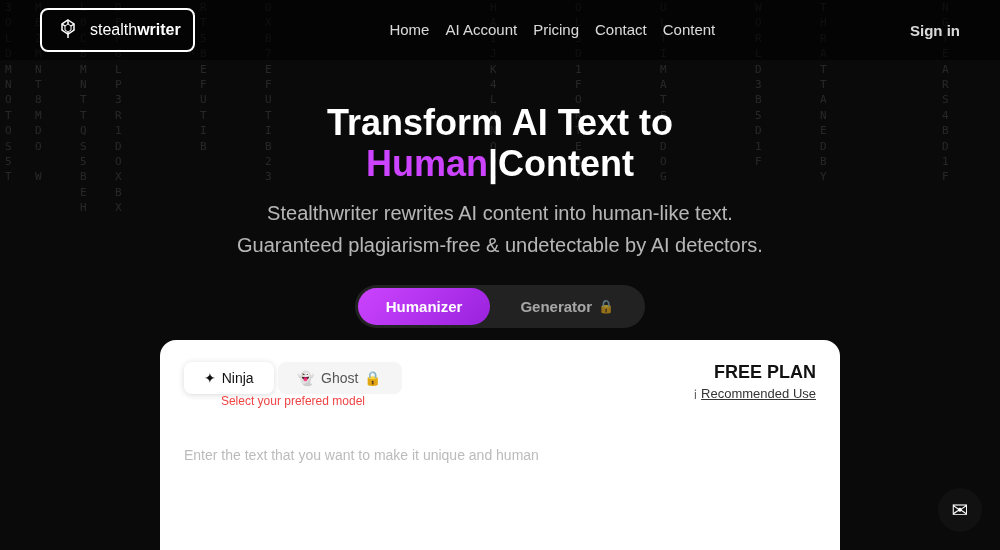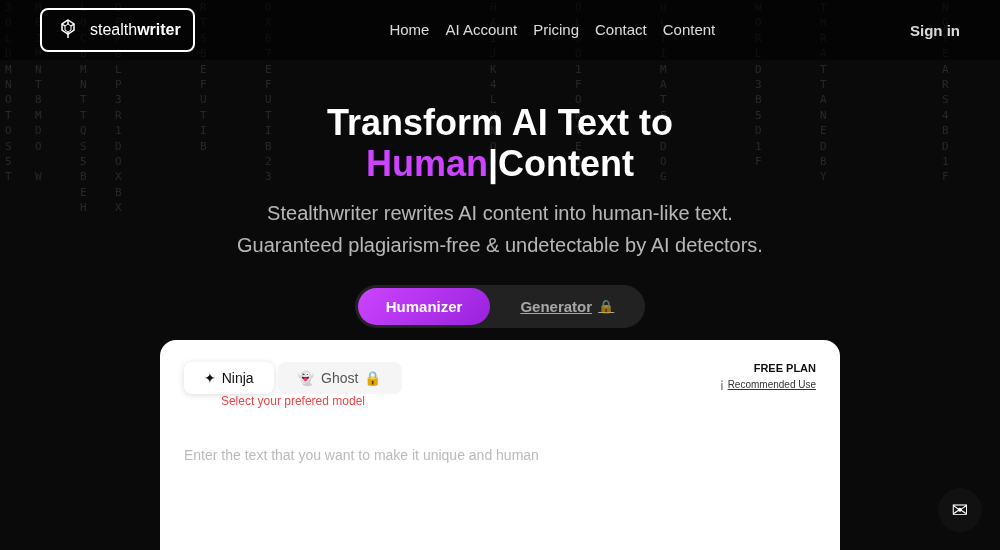--- a/index.html
+++ b/index.html
@@ -131,21 +131,20 @@
     .toggle-btn.active {
       background: linear-gradient(135deg, #cc44ff, #9922dd);
       color: white;
     }
     .toggle-btn.inactive {
       background: transparent;
       color: rgba(255,255,255,0.6);
       display: flex;
       align-items: center;
       gap: 6px;
-      text-decoration: underline;
     }
     .lock-icon {
       font-size: 13px;
     }
 
     
     .card {
       position: relative;
       z-index: 5;
       background: white;
@@ -184,38 +183,38 @@
       background: #f5f5f5;
       color: #555;
     }
     .tab-icon {
       font-size: 14px;
     }
     .plan-info {
       text-align: right;
     }
     .free-plan-label {
-      font-size: 11px;
+      font-size: 18px;
       font-weight: 700;
       color: #111;
       text-align: right;
     }
     .recommended-row {
       display: flex;
       align-items: center;
       gap: 4px;
       justify-content: flex-end;
       margin-top: 2px;
     }
     .info-icon {
       color: #666;
       font-size: 13px;
     }
     .recommended-text {
-      font-size: 10px;
+      font-size: 13px;
       color: #333;
       text-decoration: underline;
       cursor: pointer;
     }
     .model-label {
       font-size: 12px;
       color: #ef4444;
       margin-bottom: 27px;
     }
     .text-area {

